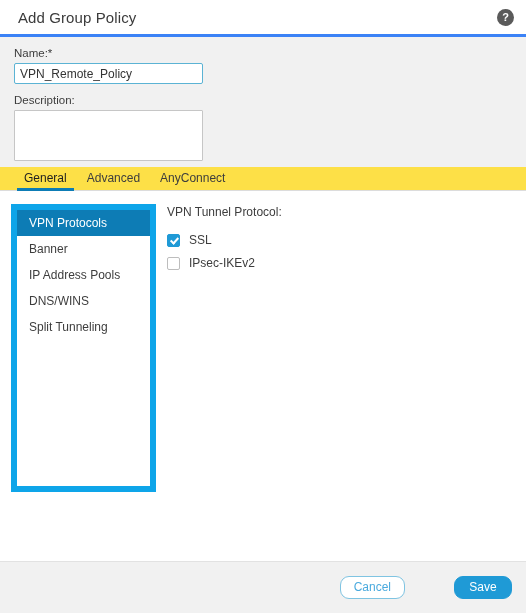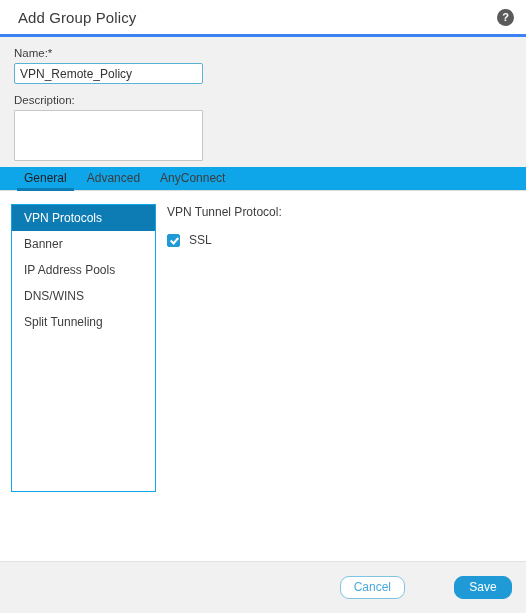--- a/index.html
+++ b/index.html
@@ -100,21 +100,21 @@
     resize: none;
     outline: none;
     display: block;
     margin-bottom: 6px;
   }
 
   
   .tabbar {
     display: flex;
     align-items: flex-end;
-    background: #0ea5e9;
+    background: #fde047;
     padding: 0 0 0 14px;
     border-bottom: 1px solid #dcdcdc;
     height: 24px;
     box-sizing: border-box;
   }
   .tab {
     font-size: 12px;
     color: #3d3d3d;
     padding: 0 10px 5px 10px;
     cursor: pointer;
@@ -140,21 +140,21 @@
     background: #ffffff;
     display: flex;
     padding: 13px 0 0 11px;
     box-sizing: border-box;
   }
   .side-nav {
     width: 145px;
     min-width: 145px;
     height: 288px;
     box-sizing: border-box;
-    border: 1px solid #0ea5e9;
+    border: 6px solid #0ea5e9;
     background: #ffffff;
     padding-top: 0;
   }
   .nav-item {
     font-size: 12px;
     color: #3d3d3d;
     padding: 6px 0 6px 12px;
     cursor: pointer;
     line-height: 14px;
     white-space: nowrap;
@@ -293,20 +293,24 @@
     </div>
 
     <div class="content">
       <div class="content-title">VPN Tunnel Protocol:</div>
 
       <div class="cb-row">
         <span class="cb checked"></span>
         <span class="cb-label">SSL</span>
       </div>
 
+      <div class="cb-row">
+        <span class="cb"></span>
+        <span class="cb-label">IPsec-IKEv2</span>
+      </div>
     </div>
 
   </div>
 
   <div class="dlg-footer">
     <div class="btn btn-cancel">Cancel</div>
     <div class="btn btn-save">Save</div>
   </div>
 
 </div>

